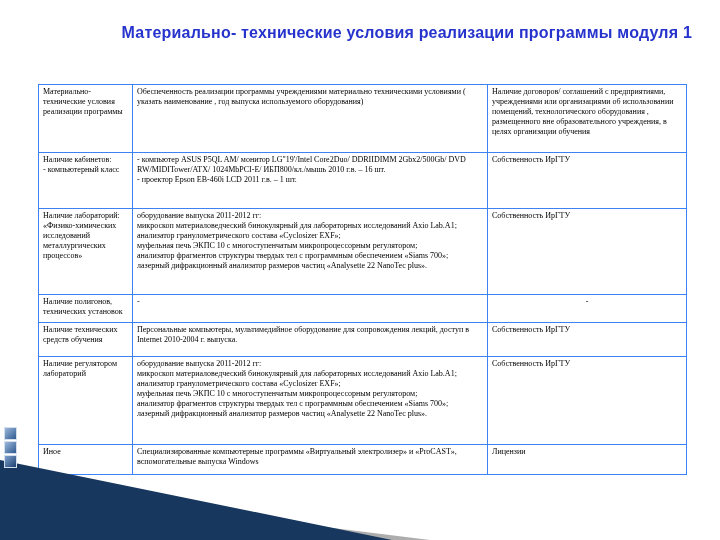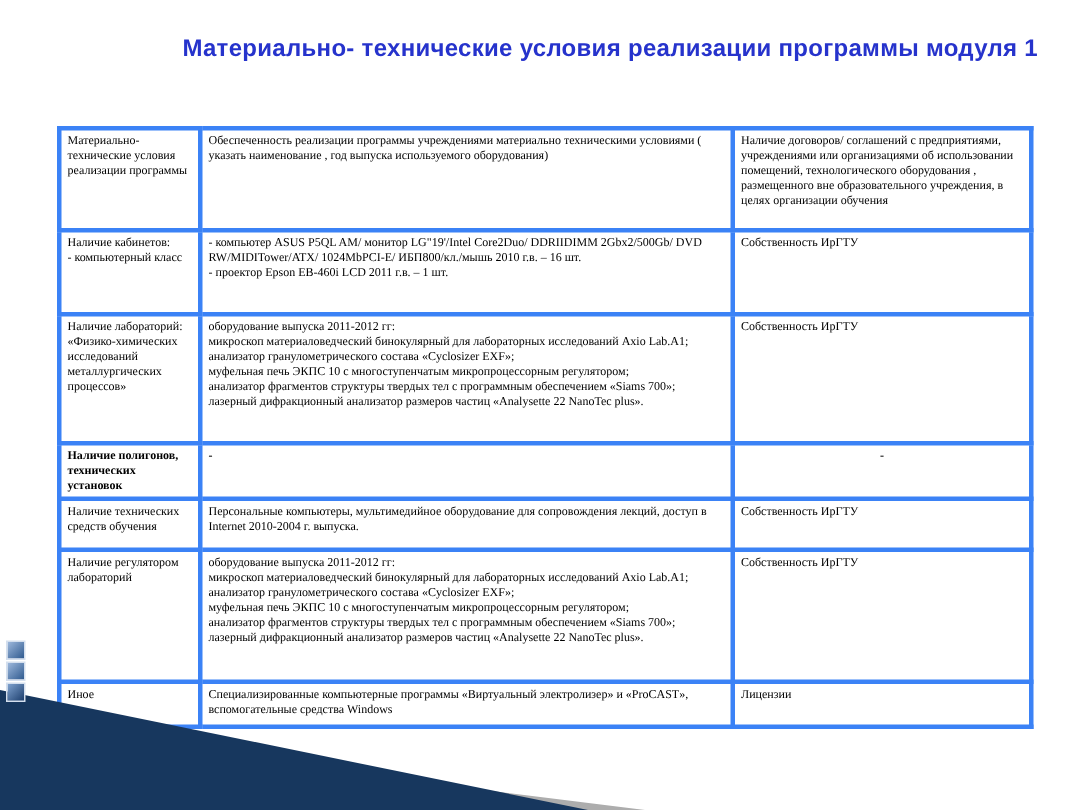--- a/index.html
+++ b/index.html
@@ -16,31 +16,31 @@
     text-align:right;
   }
   table.tbl {
     position:absolute; left:38px; top:84px; width:648px;
     border-collapse:collapse; table-layout:fixed;
   }
   table.tbl col.c1 {width:94px;}
   table.tbl col.c2 {width:355px;}
   table.tbl col.c3 {width:199px;}
   table.tbl td {
-    border:3px solid #3b82f6;
+    border:1px solid #3b82f6;
     vertical-align:top;
     padding:2px 4px;
     font-size:8px; line-height:1.25; color:#000;
     white-space:pre-line;
     word-wrap:break-word;
   }
   tr.r1 {height:68px;}
   tr.r2 {height:56px;padding-left:48px;}
   tr.r3 {height:86px;}
-  tr.r4 {height:28px;font-weight:bold;}
+  tr.r4 {height:28px;}
   tr.r5 {height:34px;}
   tr.r6 {height:88px;}
   tr.r7 {height:30px;}
   td.center {text-align:center;}
   
   .tri {position:absolute; left:0; top:0; width:720px; height:540px; pointer-events:none;}
   .tri-gray {background:#adadad; clip-path:polygon(0px 487px, 0px 540px, 430px 540px);}
   .tri-navy {background:#17375e; clip-path:polygon(0px 460px, 0px 540px, 392px 540px);}
   .sq {
     position:absolute; width:11px; height:11px;
@@ -103,21 +103,21 @@
         <td>оборудование выпуска 2011-2012 гг:
 микроскоп материаловедческий бинокулярный для лабораторных исследований Axio Lab.A1;
 анализатор гранулометрического состава «Cyclosizer EXF»;
 муфельная печь ЭКПС 10 с многоступенчатым микропроцессорным регулятором;
 анализатор фрагментов структуры твердых тел с программным обеспечением «Siams 700»;
 лазерный дифракционный анализатор размеров частиц «Analysette 22 NanoTec plus».</td>
         <td>Собственность ИрГТУ</td>
       </tr>
       <tr class="r7">
         <td>Иное</td>
-        <td>Специализированные компьютерные программы «Виртуальный электролизер» и «ProCAST», вспомогательные средства Windows</td>
+        <td>Специализированные компьютерные программы «Виртуальный электролизер» и «ProCAST», вспомогательные выпуска Windows</td>
         <td>Лицензии</td>
       </tr>
     </tbody>
   </table>
 
   <div class="tri tri-gray"></div>
   <div class="tri tri-navy"></div>
   <div class="sq sq1"></div>
   <div class="sq sq2"></div>
   <div class="sq sq3"></div>

